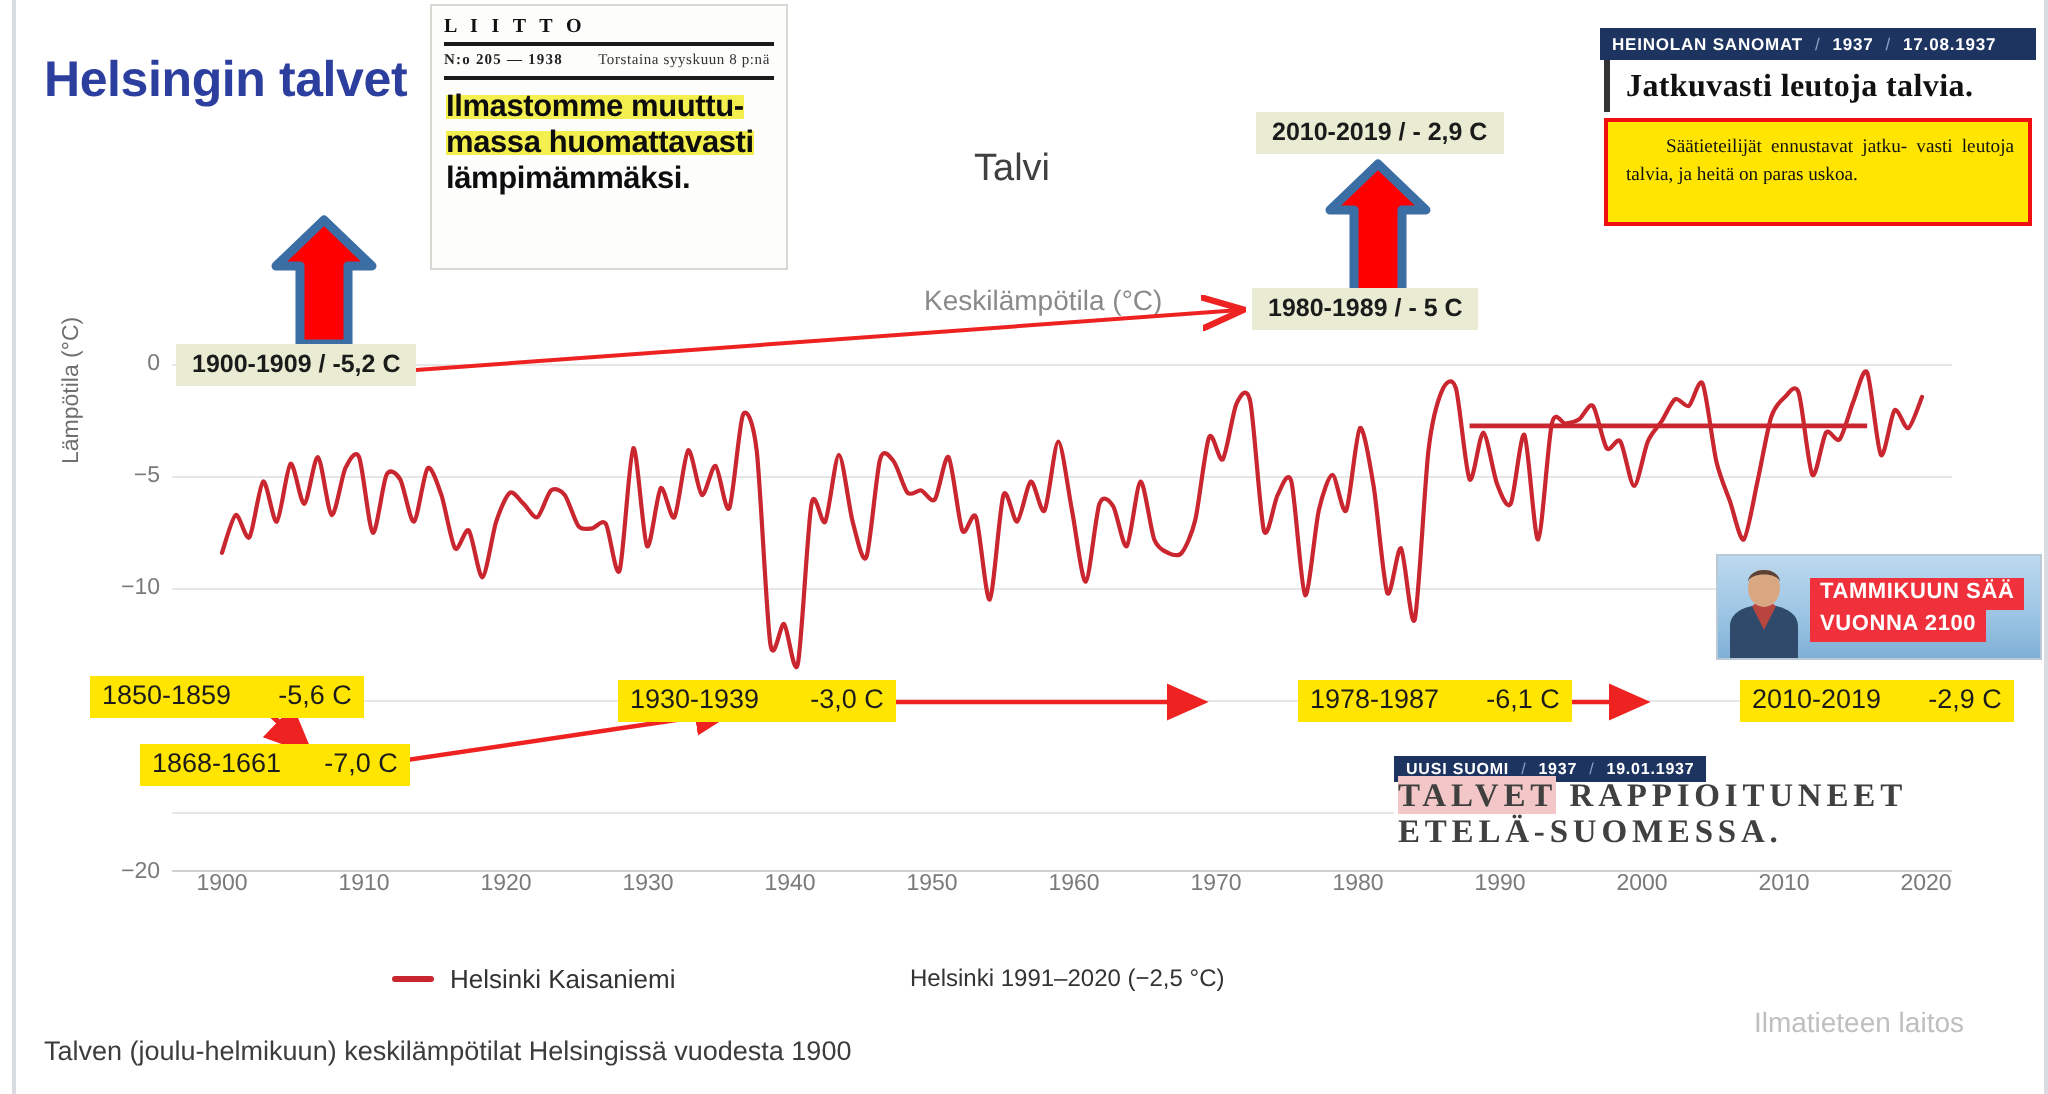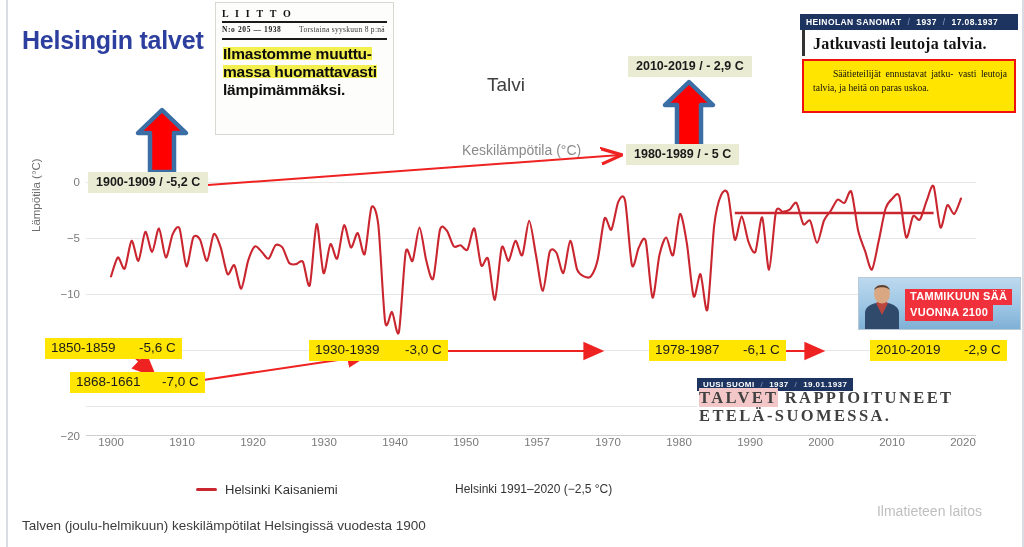--- a/index.html
+++ b/index.html
@@ -192,21 +192,21 @@
   <div class="ytick" style="left:48px; top:288px; width:32px;">−10</div>
   <div class="ytick" style="left:48px; top:344px; width:32px;">−15</div>
   <div class="ytick" style="left:48px; top:400px; width:32px;margin-top:30px;">−20</div>
 
   <div class="xtick" style="left:111px">1900</div>
   <div class="xtick" style="left:182px">1910</div>
   <div class="xtick" style="left:253px">1920</div>
   <div class="xtick" style="left:324px">1930</div>
   <div class="xtick" style="left:395px">1940</div>
   <div class="xtick" style="left:466px">1950</div>
-  <div class="xtick" style="left:537px">1957</div>
+  <div class="xtick" style="left:537px">1960</div>
   <div class="xtick" style="left:608px">1970</div>
   <div class="xtick" style="left:679px">1980</div>
   <div class="xtick" style="left:750px">1990</div>
   <div class="xtick" style="left:821px">2000</div>
   <div class="xtick" style="left:892px">2010</div>
   <div class="xtick" style="left:963px">2020</div>
 
   <div class="chart-area">
     <div class="gridline" style="top:32px;"></div>
     <div class="gridline" style="top:88px;"></div>

